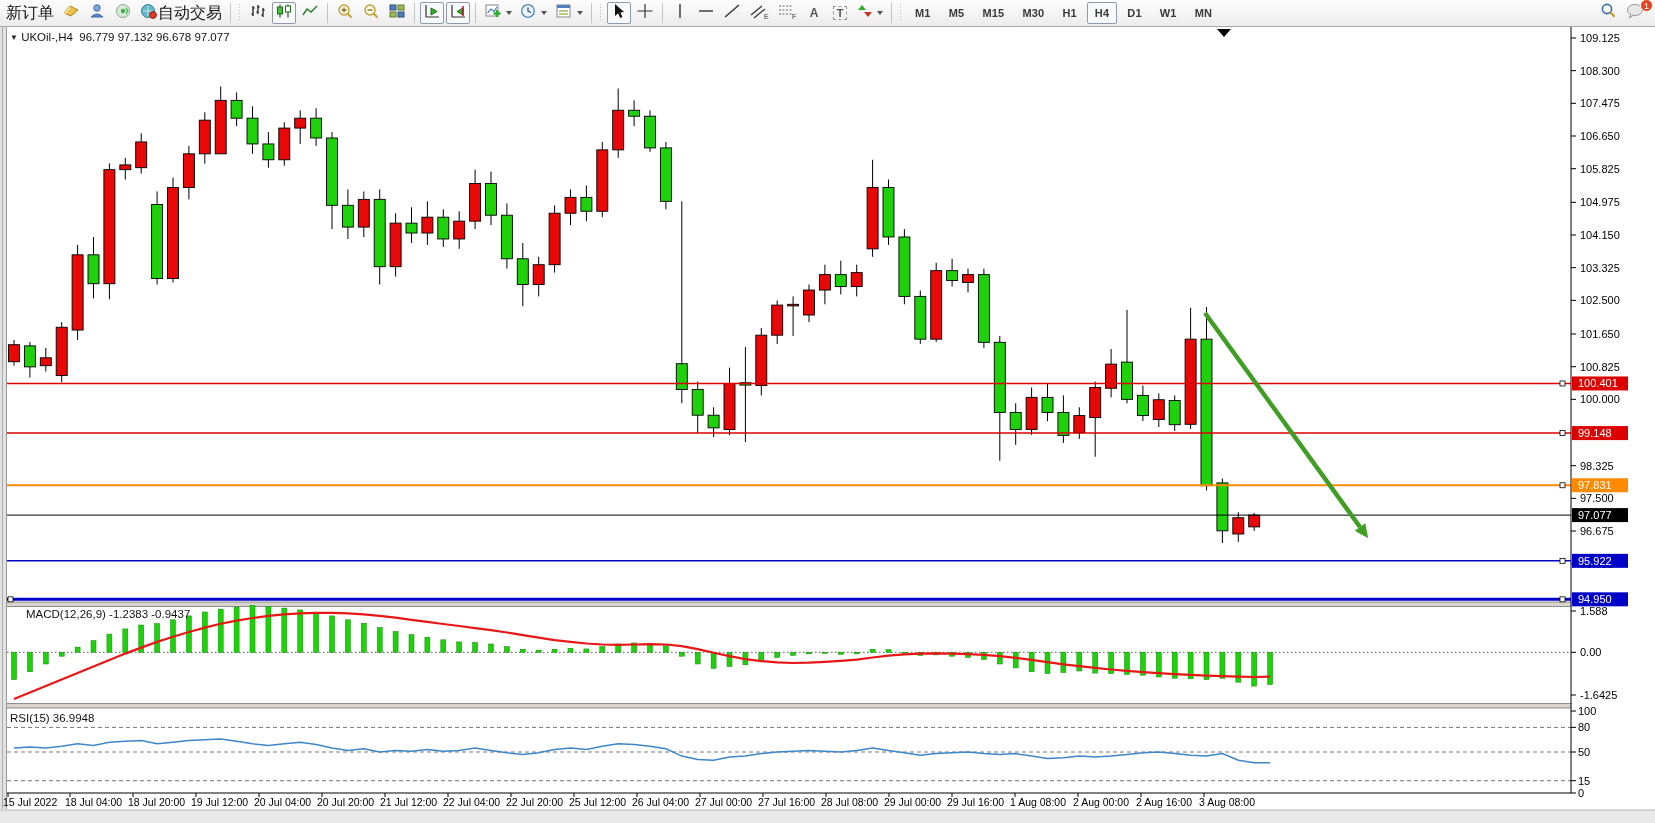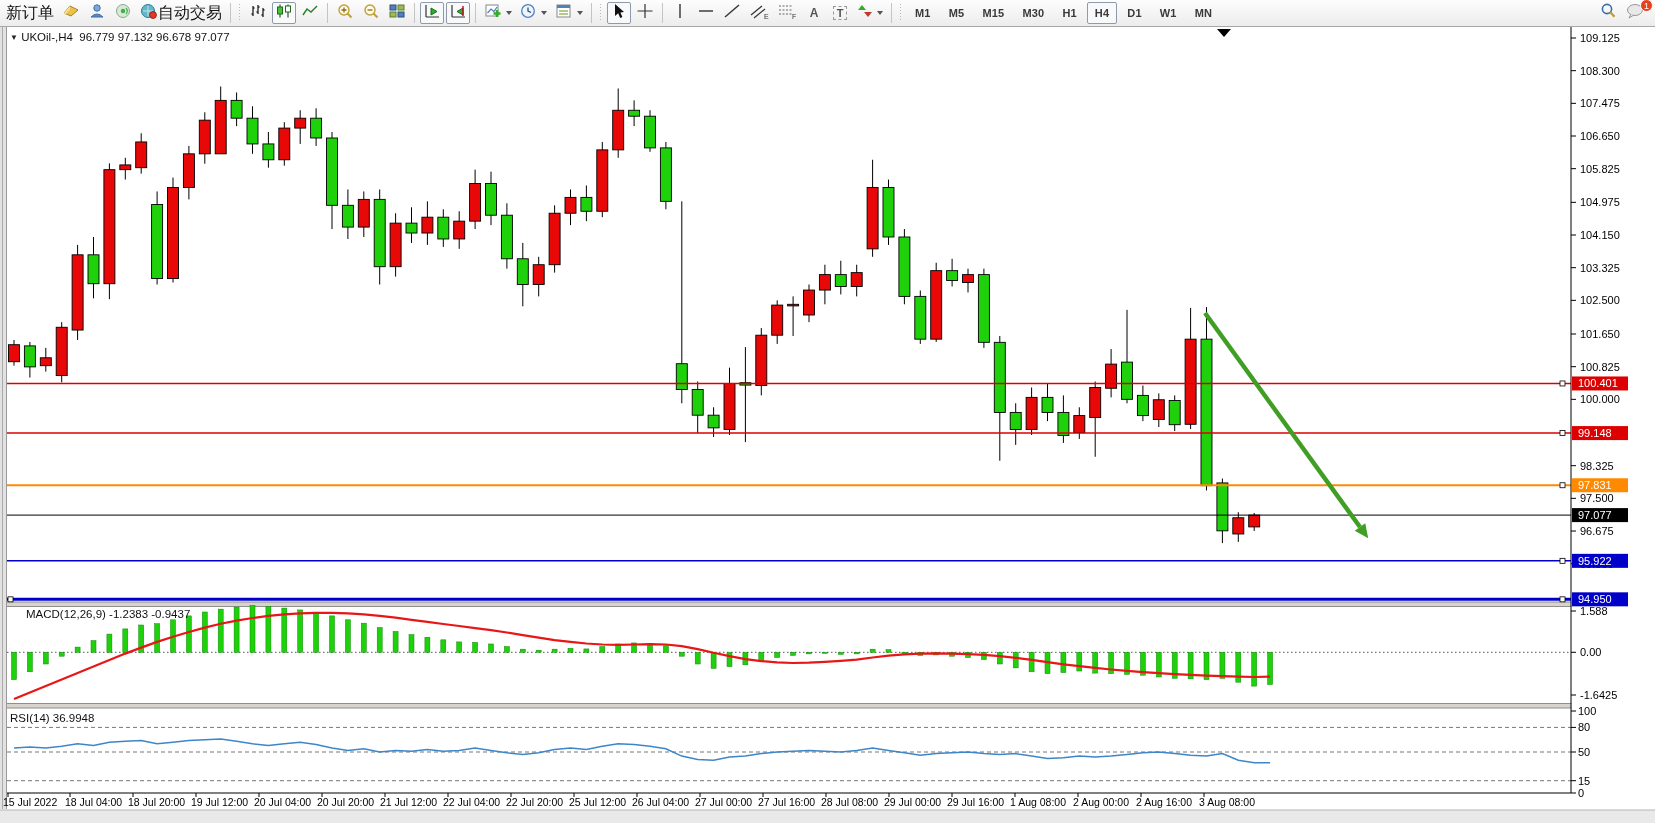--- a/index.html
+++ b/index.html
@@ -232,21 +232,21 @@
   </div>
 </div>
 
 <div id="chart-wrap">
   <div class="ovl" style="left:10px;top:4px">
     <span class="tri">▼</span>
     <span>UKOil-,H4</span>&nbsp;
     <span>96.779 97.132 96.678 97.077</span>
   </div>
   <div class="ovl" style="left:26px;top:581px">MACD(12,26,9) -1.2383 -0.9437</div>
-  <div class="ovl" style="left:10px;top:685px">RSI(14) 36.9948</div>
+  <div class="ovl" style="left:10px;top:685px">RSI(15) 36.9948</div>
   <svg id="chart-svg" width="1655" height="796">
       <rect x="0" y="0" width="1655" height="796" fill="#ffffff"></rect>
       <g>
         <rect x="0" y="0" width="7" height="782" fill="#e2e2e2"></rect>
         <line x1="2.5" y1="0" x2="2.5" y2="782" stroke="#ababab"></line>
         <line x1="6.5" y1="0" x2="6.5" y2="782" stroke="#9a9a9a"></line>
       </g>
       <g>
     <rect x="7" y="575" width="1648" height="4.5" fill="#d8d4cd"></rect>
         <line x1="7" y1="575" x2="1655" y2="575" stroke="#8e8e8e"></line>

